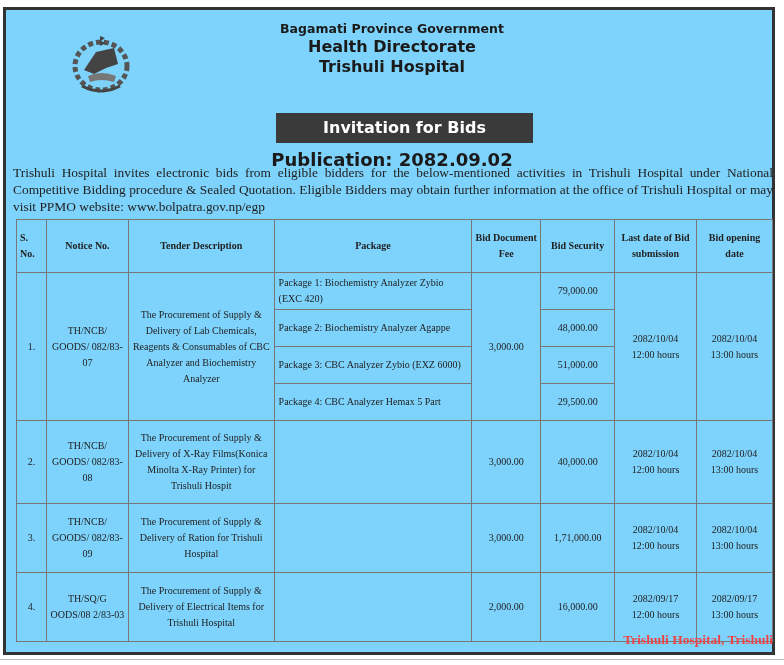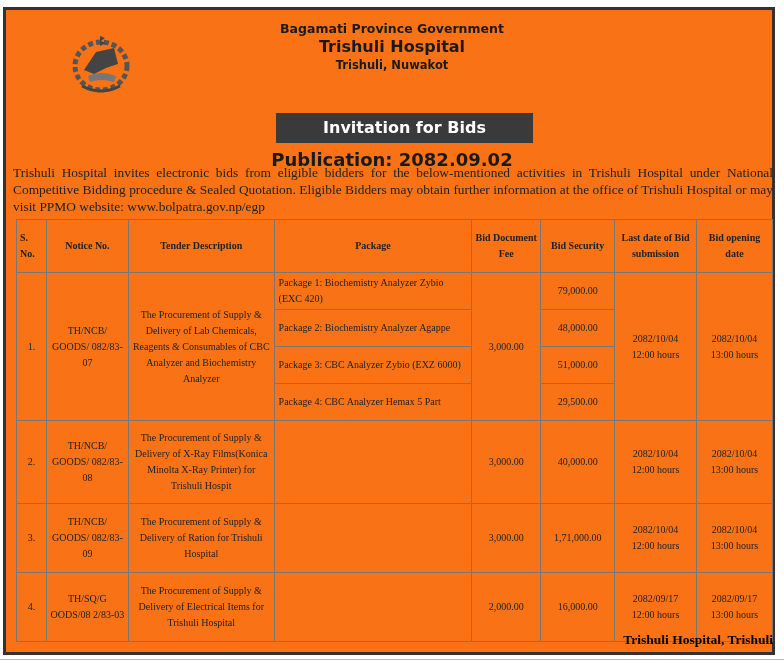--- a/index.html
+++ b/index.html
@@ -1,19 +1,19 @@
 <!DOCTYPE html>
 <html><head>
   <meta charset="utf-8">
   <style>
     html, body { margin: 0; padding: 0; background: #ffffff; }
     body { width: 784px; height: 665px; position: relative; overflow: hidden; }
     .frame {
       position: absolute; left: 3px; top: 7px; width: 772px; height: 648px;
-      border: 3px solid #333333; box-sizing: border-box; background: #f97316;
+      border: 3px solid #333333; box-sizing: border-box; background: #7dd3fc;
     }
     .logo {
       position: absolute; left: 60px; top: 20px; width: 70px; height: 70px;
     }
     .header { position: absolute; left: 0; top: 11px; width: 772px; text-align: center;
       font-family: "DejaVu Sans", sans-serif; color: #1a1a1a; }
     .h-line1 { font-size: 12.5px; font-weight: bold; line-height: 16px; }
     .h-line2 { font-size: 13px; line-height: 17px; }
     .h-line3 { font-size: 16px; font-weight: bold; line-height: 20px; }
     .h-line4 { font-size: 16px; font-weight: bold; line-height: 20px; text-align: center; }
@@ -30,39 +30,39 @@
       text-align: justify; }
     table.bids {
       position: absolute; left: 10px; top: 209px; width: 757px;
       border-collapse: collapse; font-family: "Liberation Serif", serif; font-size: 10px; color: #222;
     }
     table.bids th, table.bids td { border: 1.2px solid #777; text-align: center; vertical-align: middle;
       padding: 1px 3px; line-height: 16px; }
     table.bids th { font-weight: bold; height: 50px; }
     .pkg { text-align: left !important; padding-left: 4px !important; height: 34px; }
     .footer-sign { position: absolute; right: 11px; top: 632px;
-      font-family: "Liberation Serif", serif; font-weight: bold; font-size: 13.5px; color: #000000; }
+      font-family: "Liberation Serif", serif; font-weight: bold; font-size: 13.5px; color: #ef4444; }
     .bottom-rule { position: absolute; left: 0; top: 659px; width: 784px; height: 1px; background: #bbb; }
   </style>
 </head>
 <body>
 
 <div class="frame">
   <svg class="logo" viewBox="0 0 70 70">
     <ellipse cx="35" cy="36" rx="26" ry="24" fill="none" stroke="#555" stroke-width="5" stroke-dasharray="5 3"></ellipse>
     <path d="M18 40 L30 22 L48 18 L52 34 L40 38 L28 44 Z" fill="#444"></path>
     <path d="M22 46 Q35 40 50 46 L48 52 Q35 48 24 52 Z" fill="#777"></path>
     <path d="M16 56 Q35 66 54 56" fill="none" stroke="#444" stroke-width="3"></path>
     <path d="M34 6 L34 16 L40 13 L35 11 L39 8 Z" fill="#444"></path>
   </svg>
 
   <div class="header">
     <div class="h-line1">Bagamati Province Government</div>
+    <div class="h-line3">Health Directorate</div>
     <div class="h-line4">Trishuli Hospital</div>
-    <div class="h-line5">Trishuli, Nuwakot</div>
   </div>
 
   <div class="banner">Invitation for Bids</div>
   <div class="pub">Publication: 2082.09.02</div>
   <div class="intro">Trishuli Hospital invites electronic bids from eligible bidders for the below-mentioned activities in Trishuli Hospital under National Competitive Bidding procedure &amp; Sealed Quotation. Eligible Bidders may obtain further information at the office of Trishuli Hospital or may visit PPMO website: www.bolpatra.gov.np/egp</div>
 
   <table class="bids">
     <colgroup>
       <col style="width:30px">
         <col style="width:82px">

